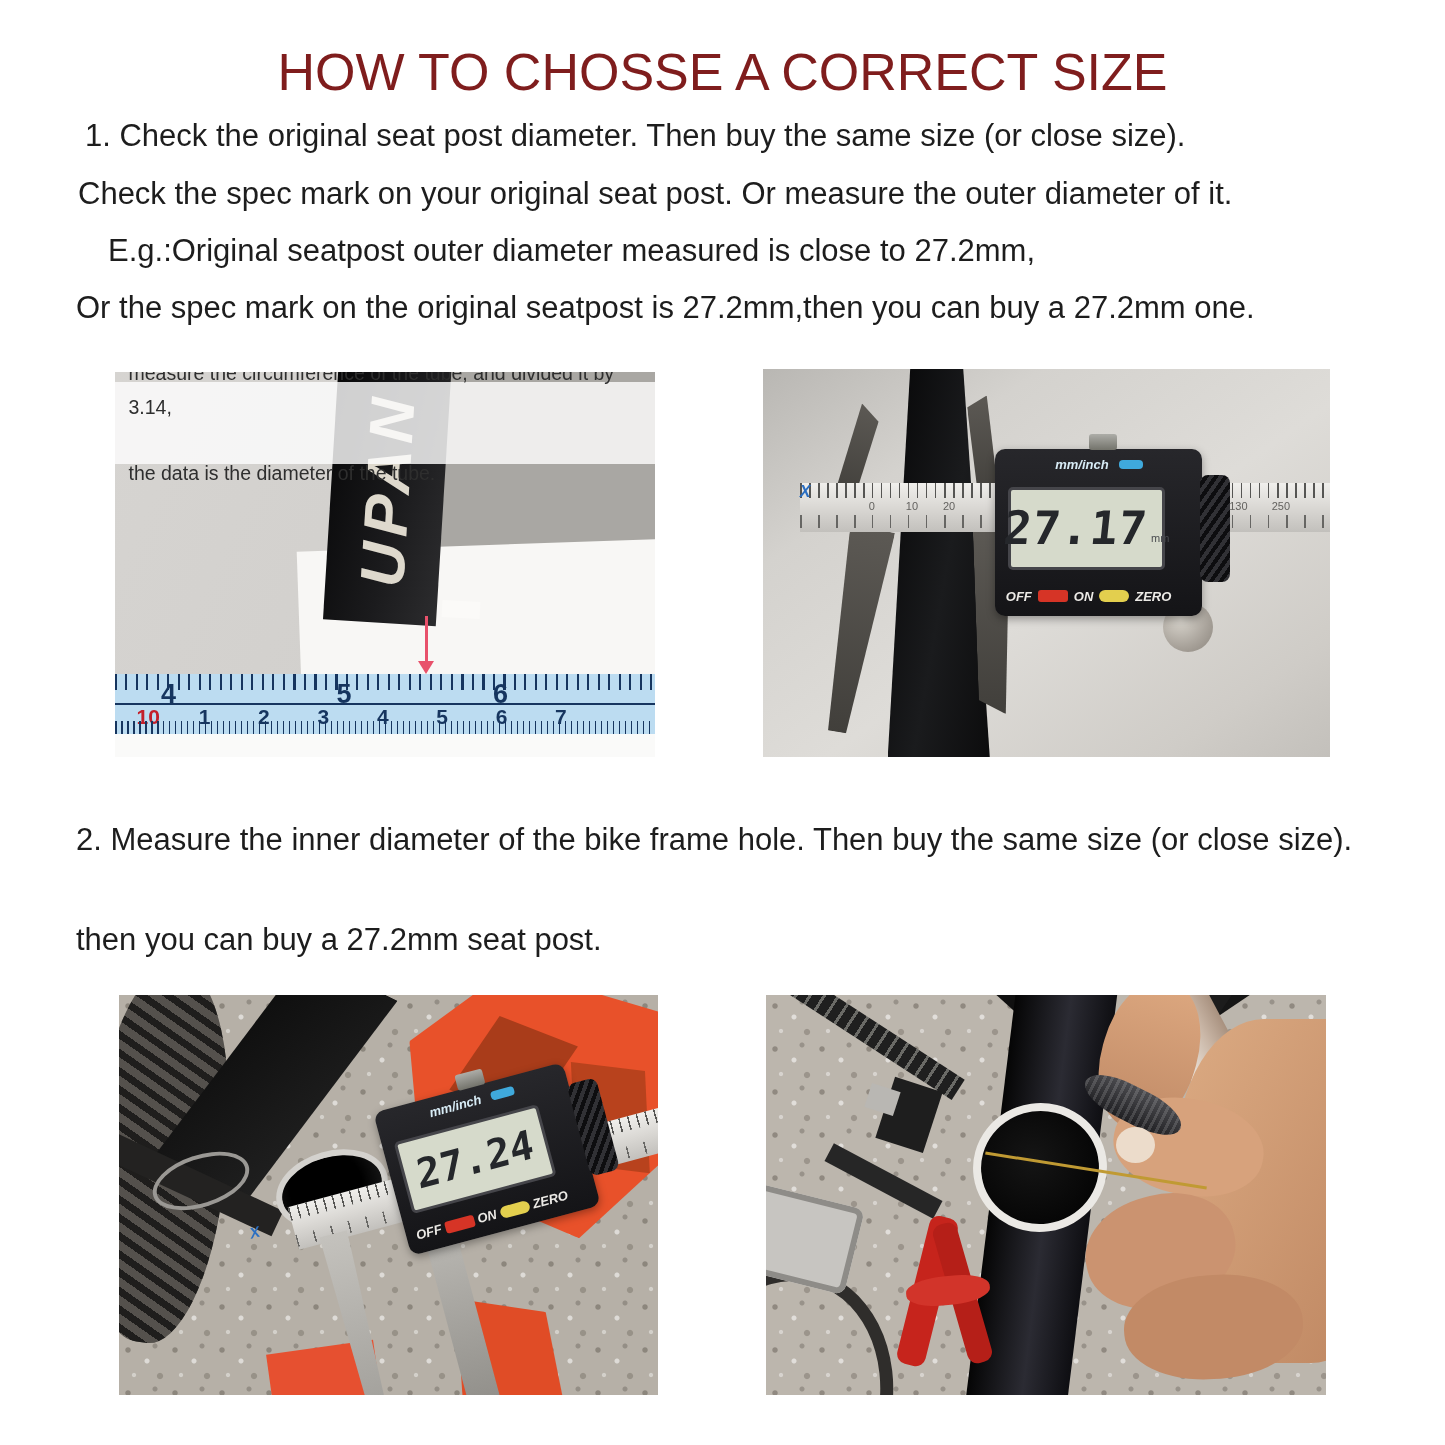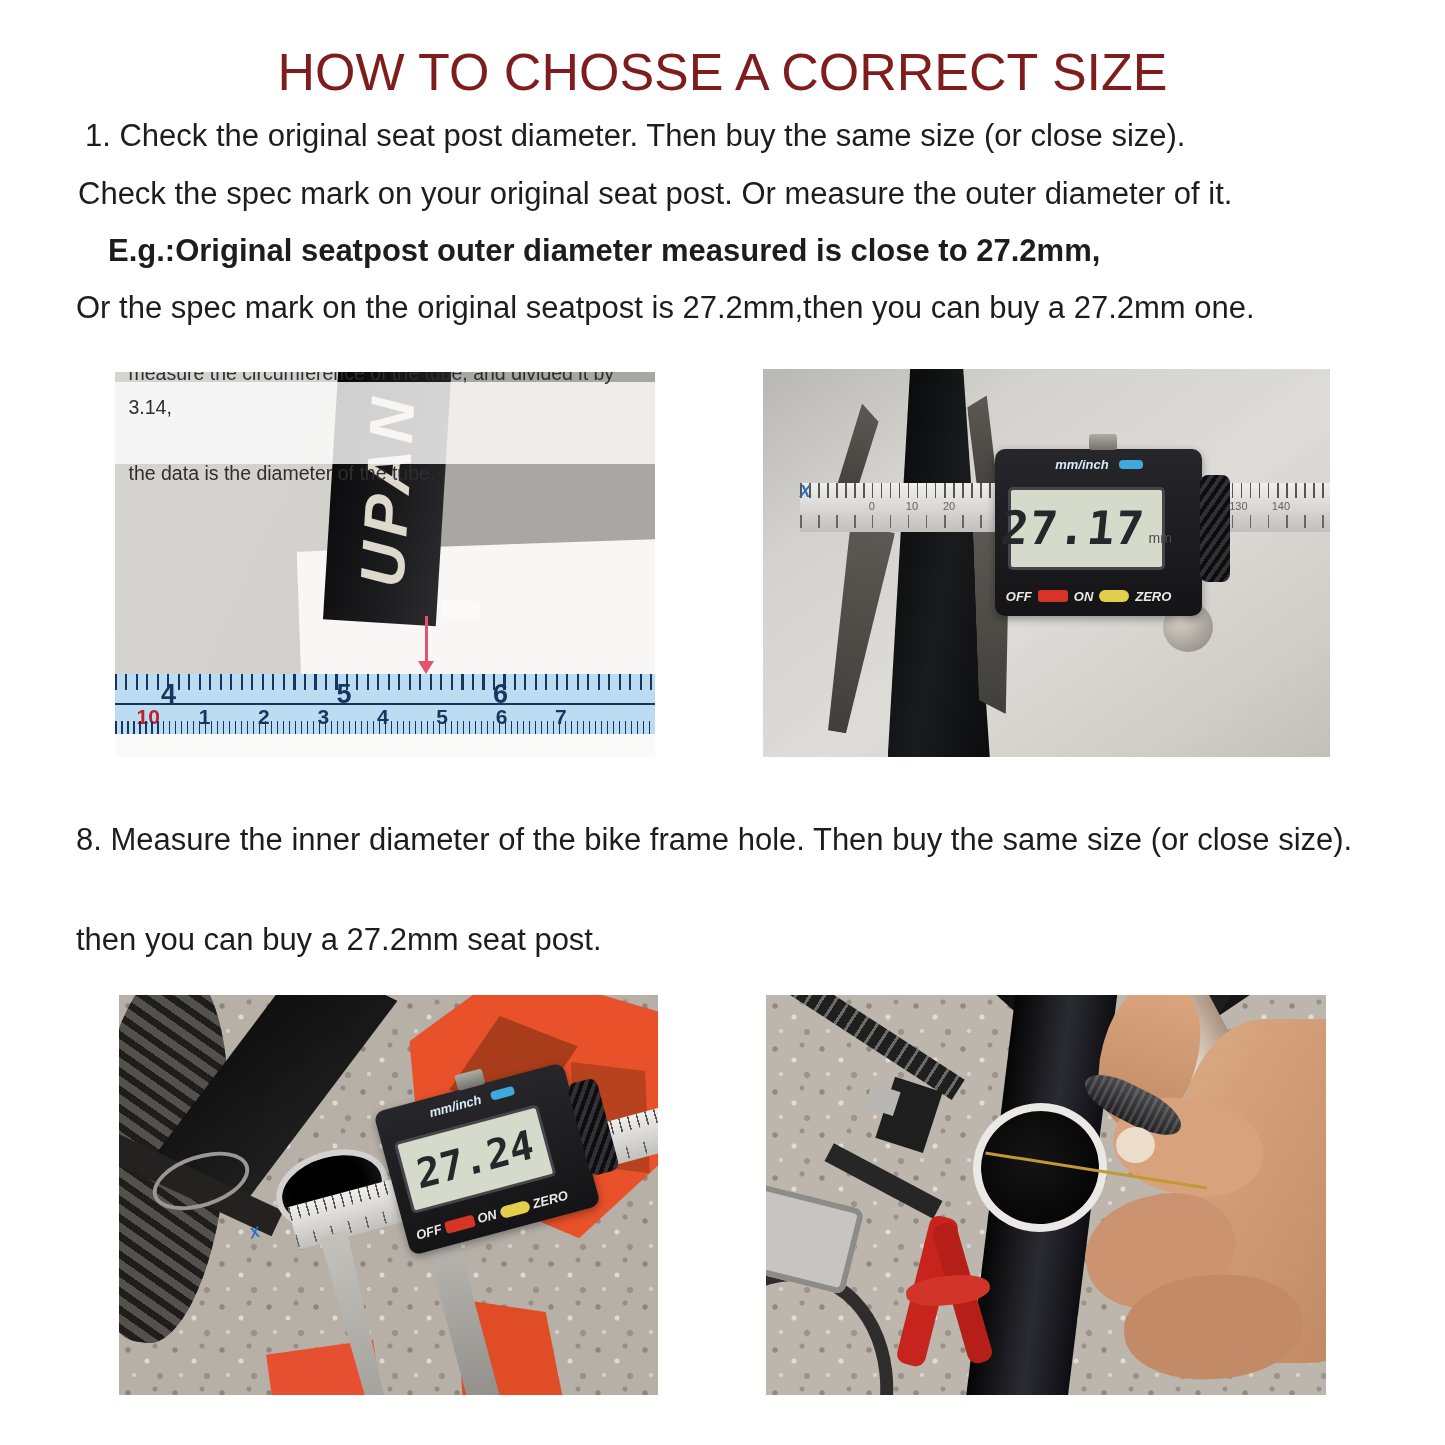--- a/index.html
+++ b/index.html
@@ -5,21 +5,21 @@
   html,body{margin:0;padding:0;background:#ffffff;}
   .page{position:relative;width:1445px;height:1445px;background:#ffffff;overflow:hidden;
         font-family:"Liberation Sans",sans-serif;color:#1b1b1b;}
 
   
   .title{position:absolute;top:42px;left:0;width:100%;text-align:center;
          font-size:52px;font-weight:400;letter-spacing:0;color:#7f1d1d;}
   .t-line{position:absolute;font-size:31px;color:#1d1d1d;white-space:nowrap;}
   .l1{top:118px;left:85px;}
   .l2{top:176px;left:78px;}
-  .l3{top:233px;left:108px;font-weight:bold;}
+  .l3{top:233px;left:108px;}
   .l4{top:290px;left:76px;}
   .m1{top:822px;left:76px;}
   .m2{top:875px;left:76px;}
   .m3{top:922px;left:76px;}
 
   .photo{position:absolute;overflow:hidden;}
 
   
   .photo1{left:115px;top:372px;width:540px;height:385px;
           background:linear-gradient(115deg,#d6d4d1 0%,#d2d0cd 52%,#e2e1df 72%,#efeeec 100%);}
@@ -56,21 +56,21 @@
        box-shadow:0 3px 8px rgba(0,0,0,.35);z-index:5;}
   .cal-screw{position:absolute;top:-15px;left:45%;width:28px;height:16px;
              background:linear-gradient(#adada8,#73736b);border-radius:3px;}
   .cal-top{position:absolute;top:5%;left:0;width:100%;display:flex;justify-content:center;gap:10px;align-items:center;}
   .cal-mode{color:#d8ecf6;font-size:13px;font-weight:bold;font-style:italic;}
   .cal-btn{display:inline-block;border-radius:4px;}
   .b-blue{width:24px;height:9px;background:#3fa9dc;}
   .cal-lcd{position:absolute;left:6%;top:23%;width:73%;height:46%;background:#d6dacb;
            border:3px solid #45454a;border-radius:5px;display:flex;align-items:center;justify-content:center;}
   .cal-val{font-family:"DejaVu Sans Mono",monospace;font-weight:bold;color:#25272b;transform:skewX(-6deg);}
-  .cal-unit{font-size:14px;color:#4a4c50;margin-left:4px;margin-top:20px;}
+  .cal-unit{font-size:11px;color:#4a4c50;margin-left:4px;margin-top:20px;}
   .cal-bot{position:absolute;bottom:7%;left:5%;width:80%;display:flex;align-items:center;justify-content:space-between;}
   .cal-lbl{color:#eceae6;font-size:13px;font-weight:bold;font-style:italic;}
   .b-red{width:30px;height:12px;background:#d63426;border-radius:3px;}
   .b-yellow{width:30px;height:12px;background:#e3cf4e;border-radius:6px;}
   .cal-grip{position:absolute;right:-28px;top:16%;width:30px;height:64%;
             background:repeating-linear-gradient(125deg,#313135 0 4px,#0d0d0f 4px 8px);border-radius:8px;}
 
   .steel{position:absolute;background:linear-gradient(#f0efec 0%,#dad8d4 50%,#c2c0bc 100%);}
   .steel::before{content:"";position:absolute;top:0;left:0;right:0;height:30%;
      background:repeating-linear-gradient(90deg,rgba(60,60,58,.85) 0 1.5px,transparent 1.5px 9px);}
@@ -234,21 +234,21 @@
     <div class="p2-jaw lr"></div>
     <div class="steel p2-rule">
       <span class="xlogo xlogo2">X</span>
       <span class="scalenum" style="left:13%">0</span>
       <span class="scalenum" style="left:20%">10</span>
       <span class="scalenum" style="left:27%">20</span>
       <span class="scalenum" style="left:57%">100</span>
       <span class="scalenum" style="left:65%">110</span>
       <span class="scalenum" style="left:73%">120</span>
       <span class="scalenum" style="left:81%">130</span>
-      <span class="scalenum" style="left:89%">140</span>
+      <span class="scalenum" style="left:89%">250</span>
     </div>
     <div class="p2-disc"></div>
     <div class="cal cal2">
       <div class="cal-screw"></div>
       <div class="cal-top">
         <span class="cal-mode">mm/inch</span>
         <span class="cal-btn b-blue"></span>
       </div>
       <div class="cal-lcd">
         <span class="cal-val">27.17</span>
@@ -258,21 +258,21 @@
         <span class="cal-lbl">OFF</span>
         <span class="cal-btn b-red"></span>
         <span class="cal-lbl">ON</span>
         <span class="cal-btn b-yellow"></span>
         <span class="cal-lbl">ZERO</span>
       </div>
       <div class="cal-grip"></div>
     </div>
   </div>
 
-  <div class="t-line m1">8. Measure the inner diameter of the bike frame hole. Then buy the same size (or close size).</div>
+  <div class="t-line m1">2. Measure the inner diameter of the bike frame hole. Then buy the same size (or close size).</div>
   <div class="t-line m3">then you can buy a 27.2mm seat post.</div>
 
   <div class="photo photo3 gravel">
     <div class="p3-tire"></div>
     <div class="p3-frame1"></div>
     <div class="p3-frame2"></div>
     <div class="p3-ring"></div>
     <div class="p3-collar"></div>
     <div class="p3-pedal">
       <div class="hole1"></div>

